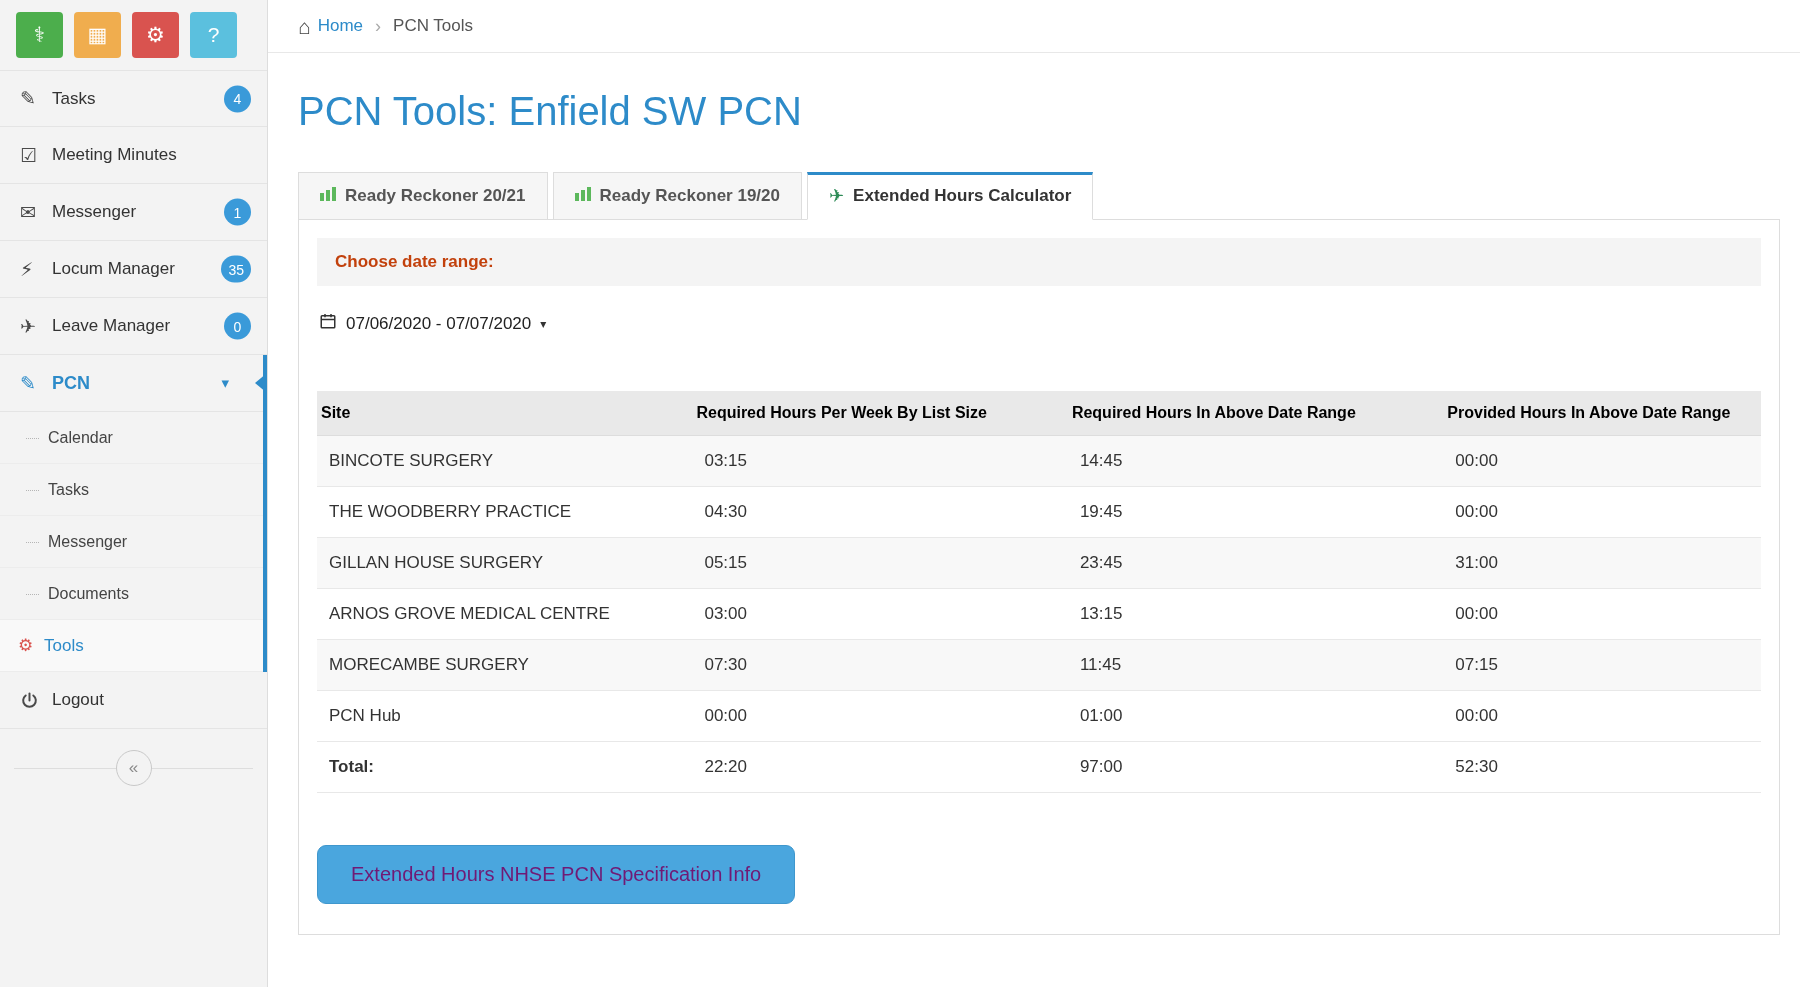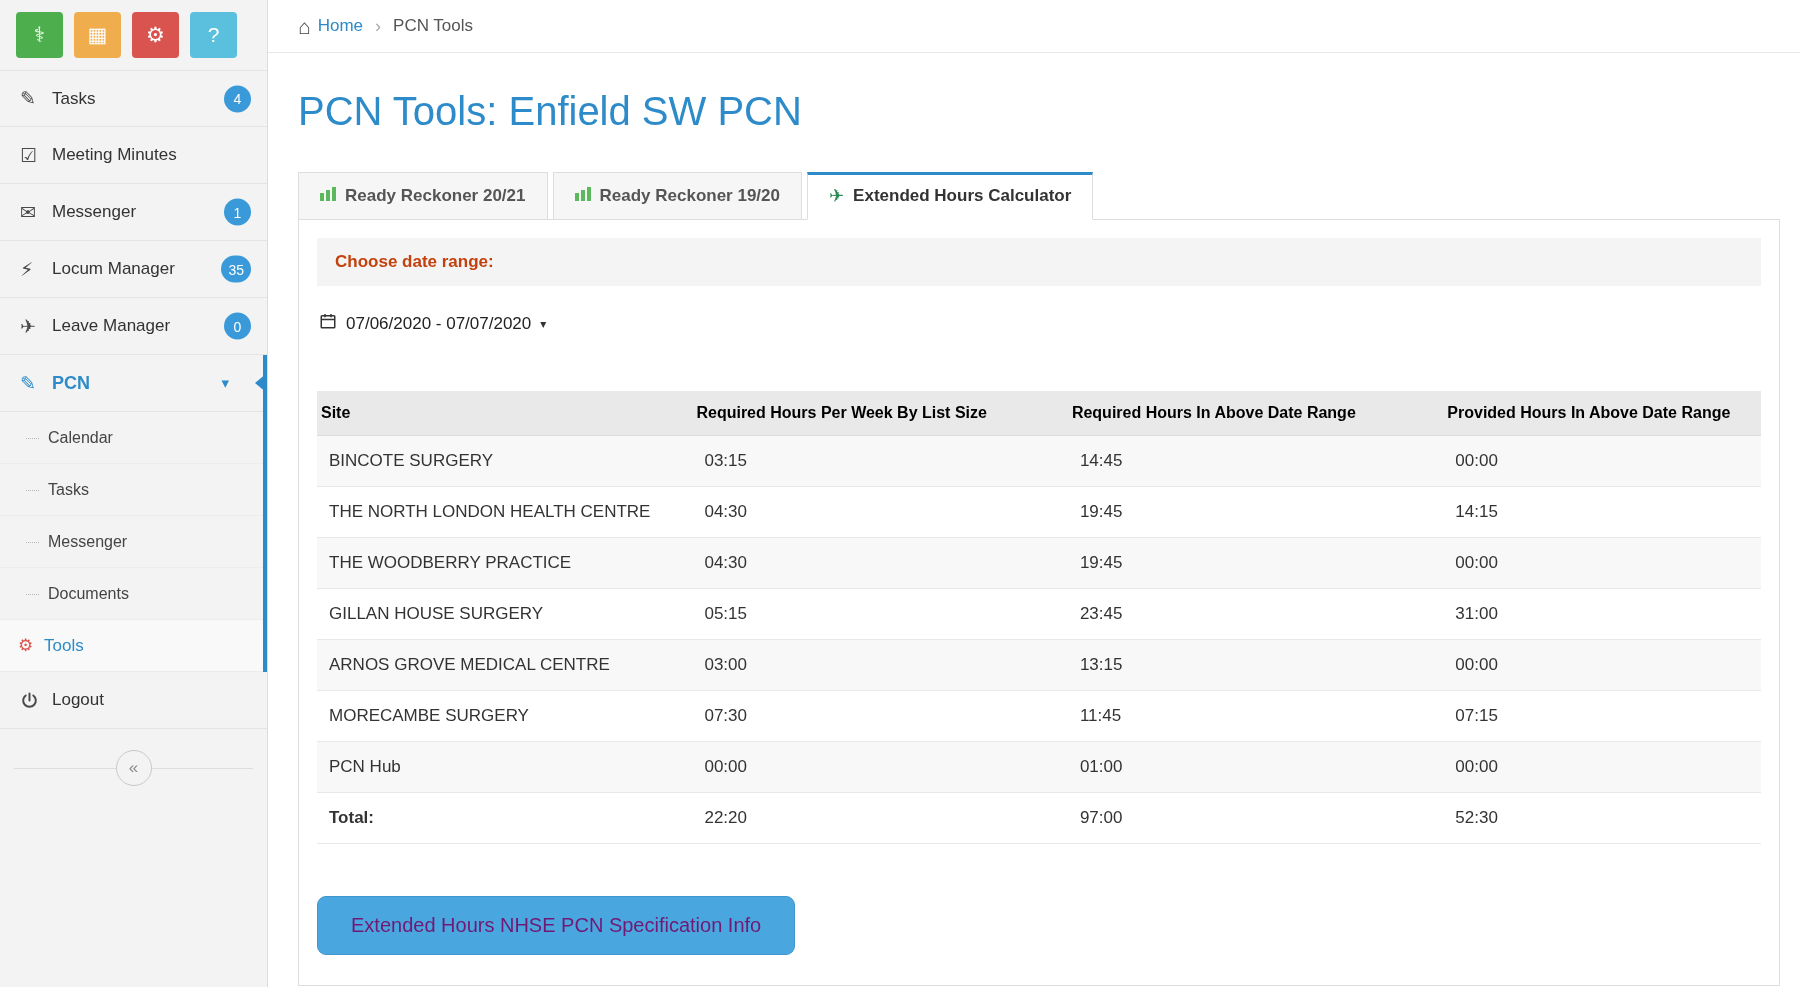--- a/index.html
+++ b/index.html
@@ -294,26 +294,20 @@
         </tr>
       </thead>
       <tbody>
         <tr>
           <td>BINCOTE SURGERY</td>
           <td>03:15</td>
           <td>14:45</td>
           <td>00:00</td>
         </tr>
         <tr>
-          <td>THE NORTH LONDON HEALTH CENTRE</td>
-          <td>04:30</td>
-          <td>19:45</td>
-          <td>14:15</td>
-        </tr>
-        <tr>
           <td>THE WOODBERRY PRACTICE</td>
           <td>04:30</td>
           <td>19:45</td>
           <td>00:00</td>
         </tr>
         <tr>
           <td>GILLAN HOUSE SURGERY</td>
           <td>05:15</td>
           <td>23:45</td>
           <td>31:00</td>

